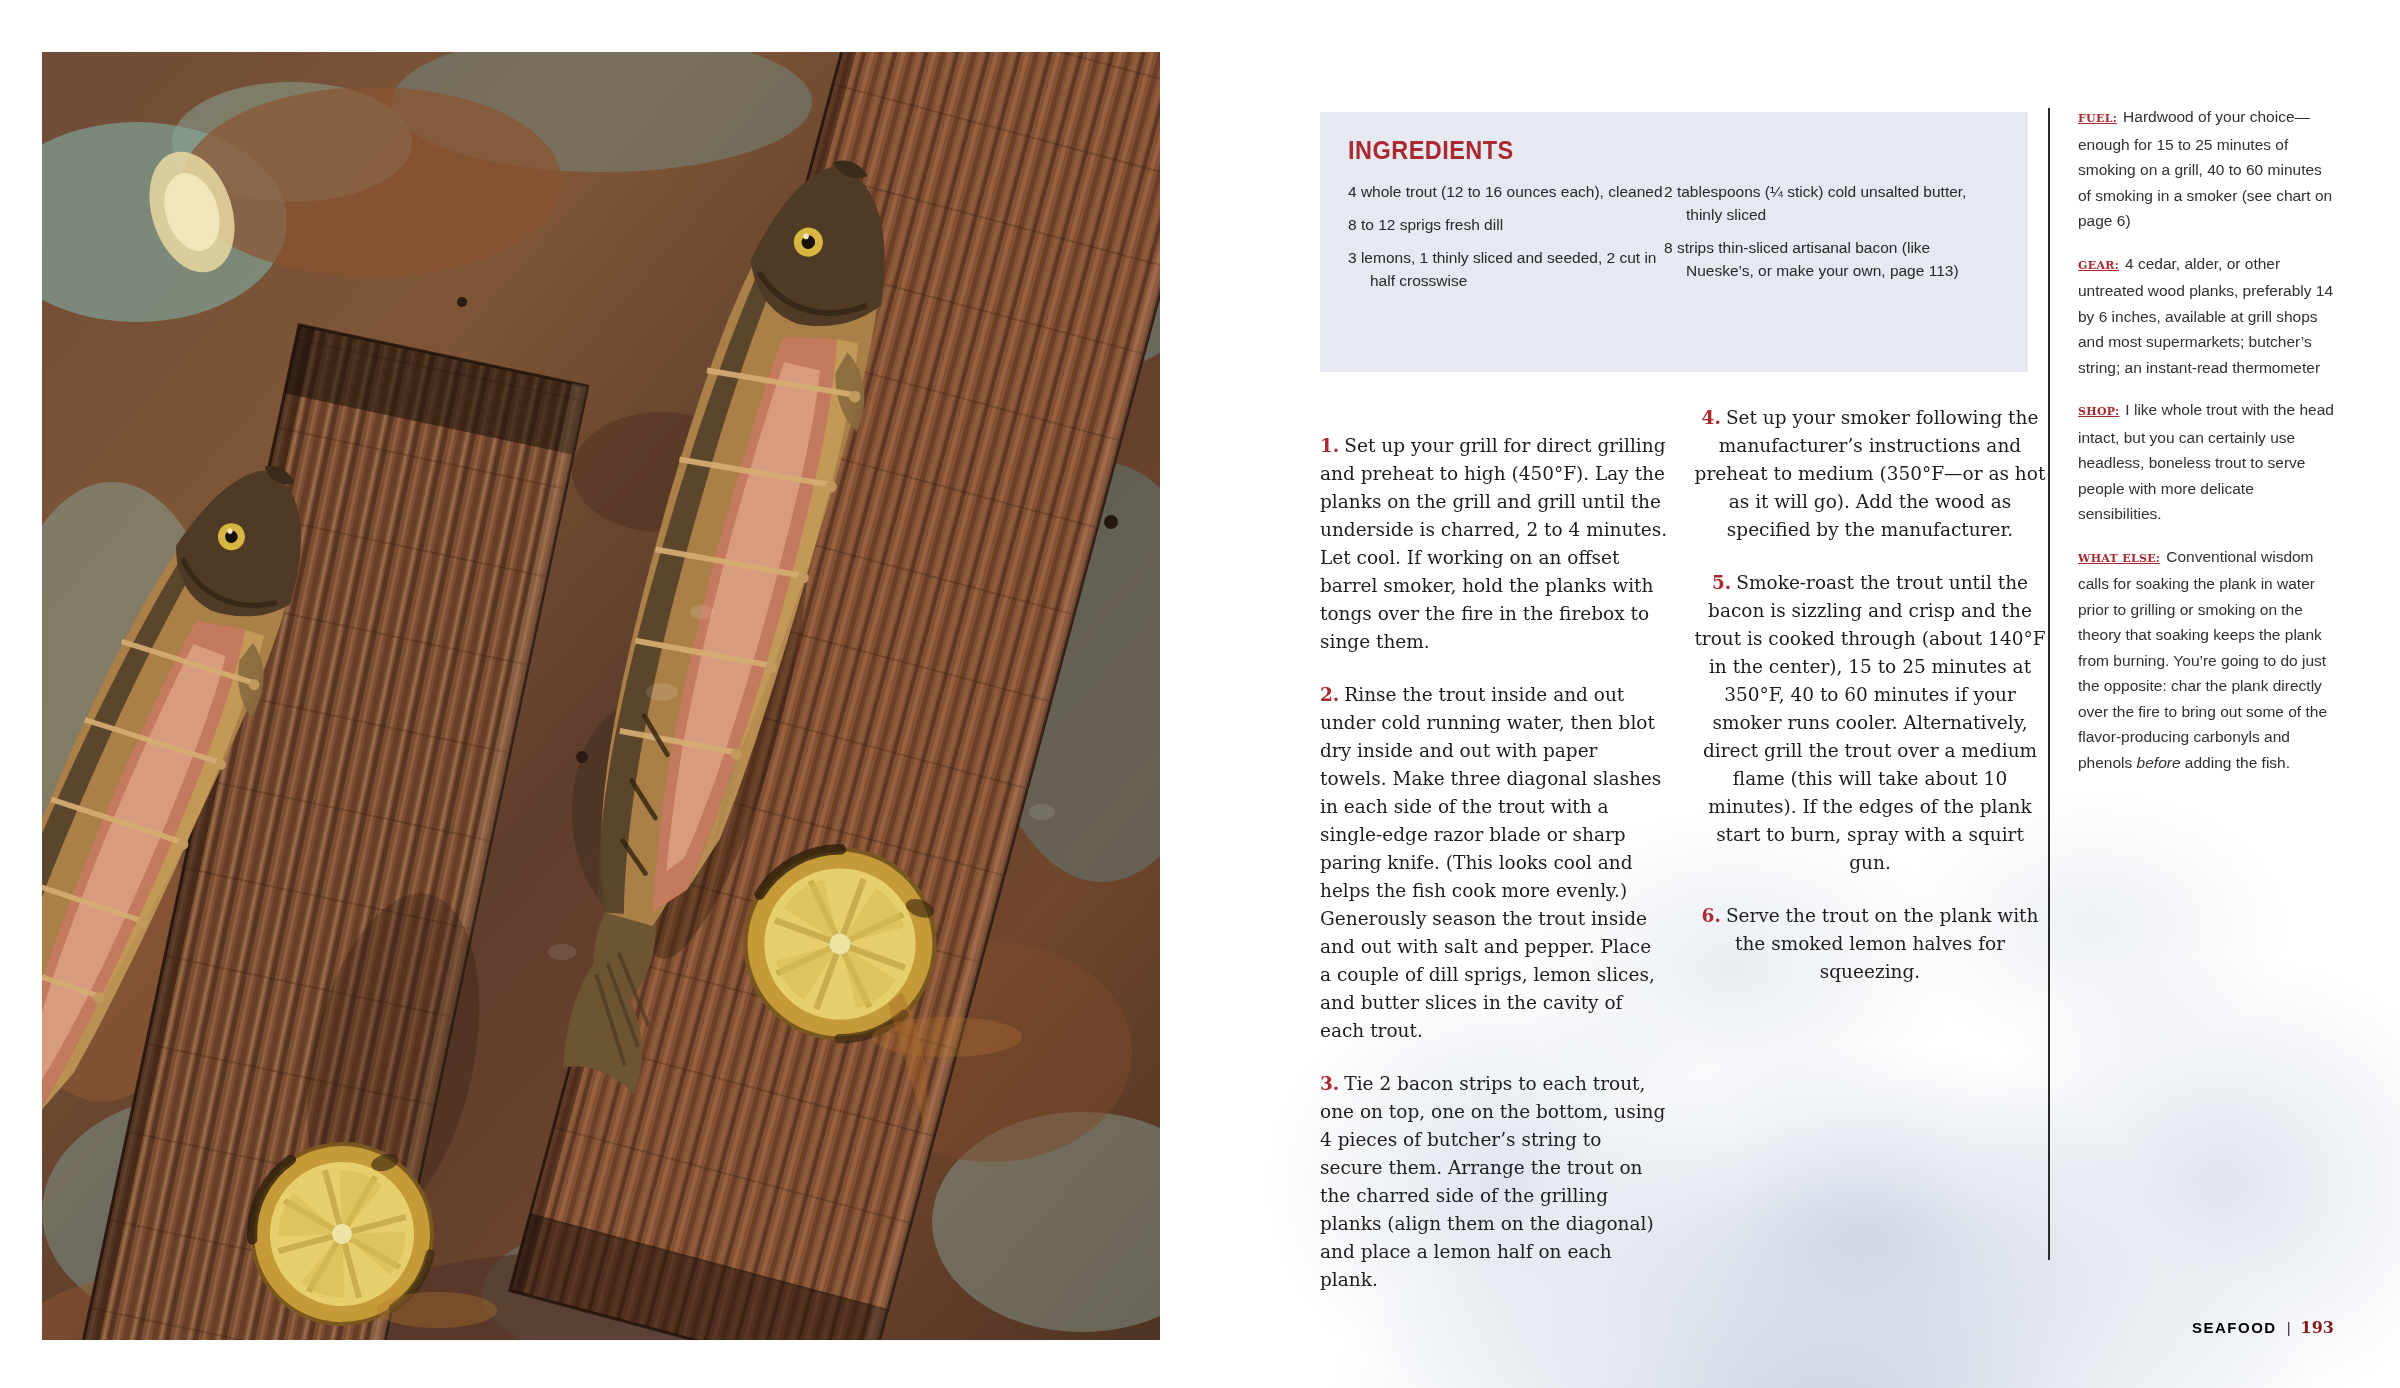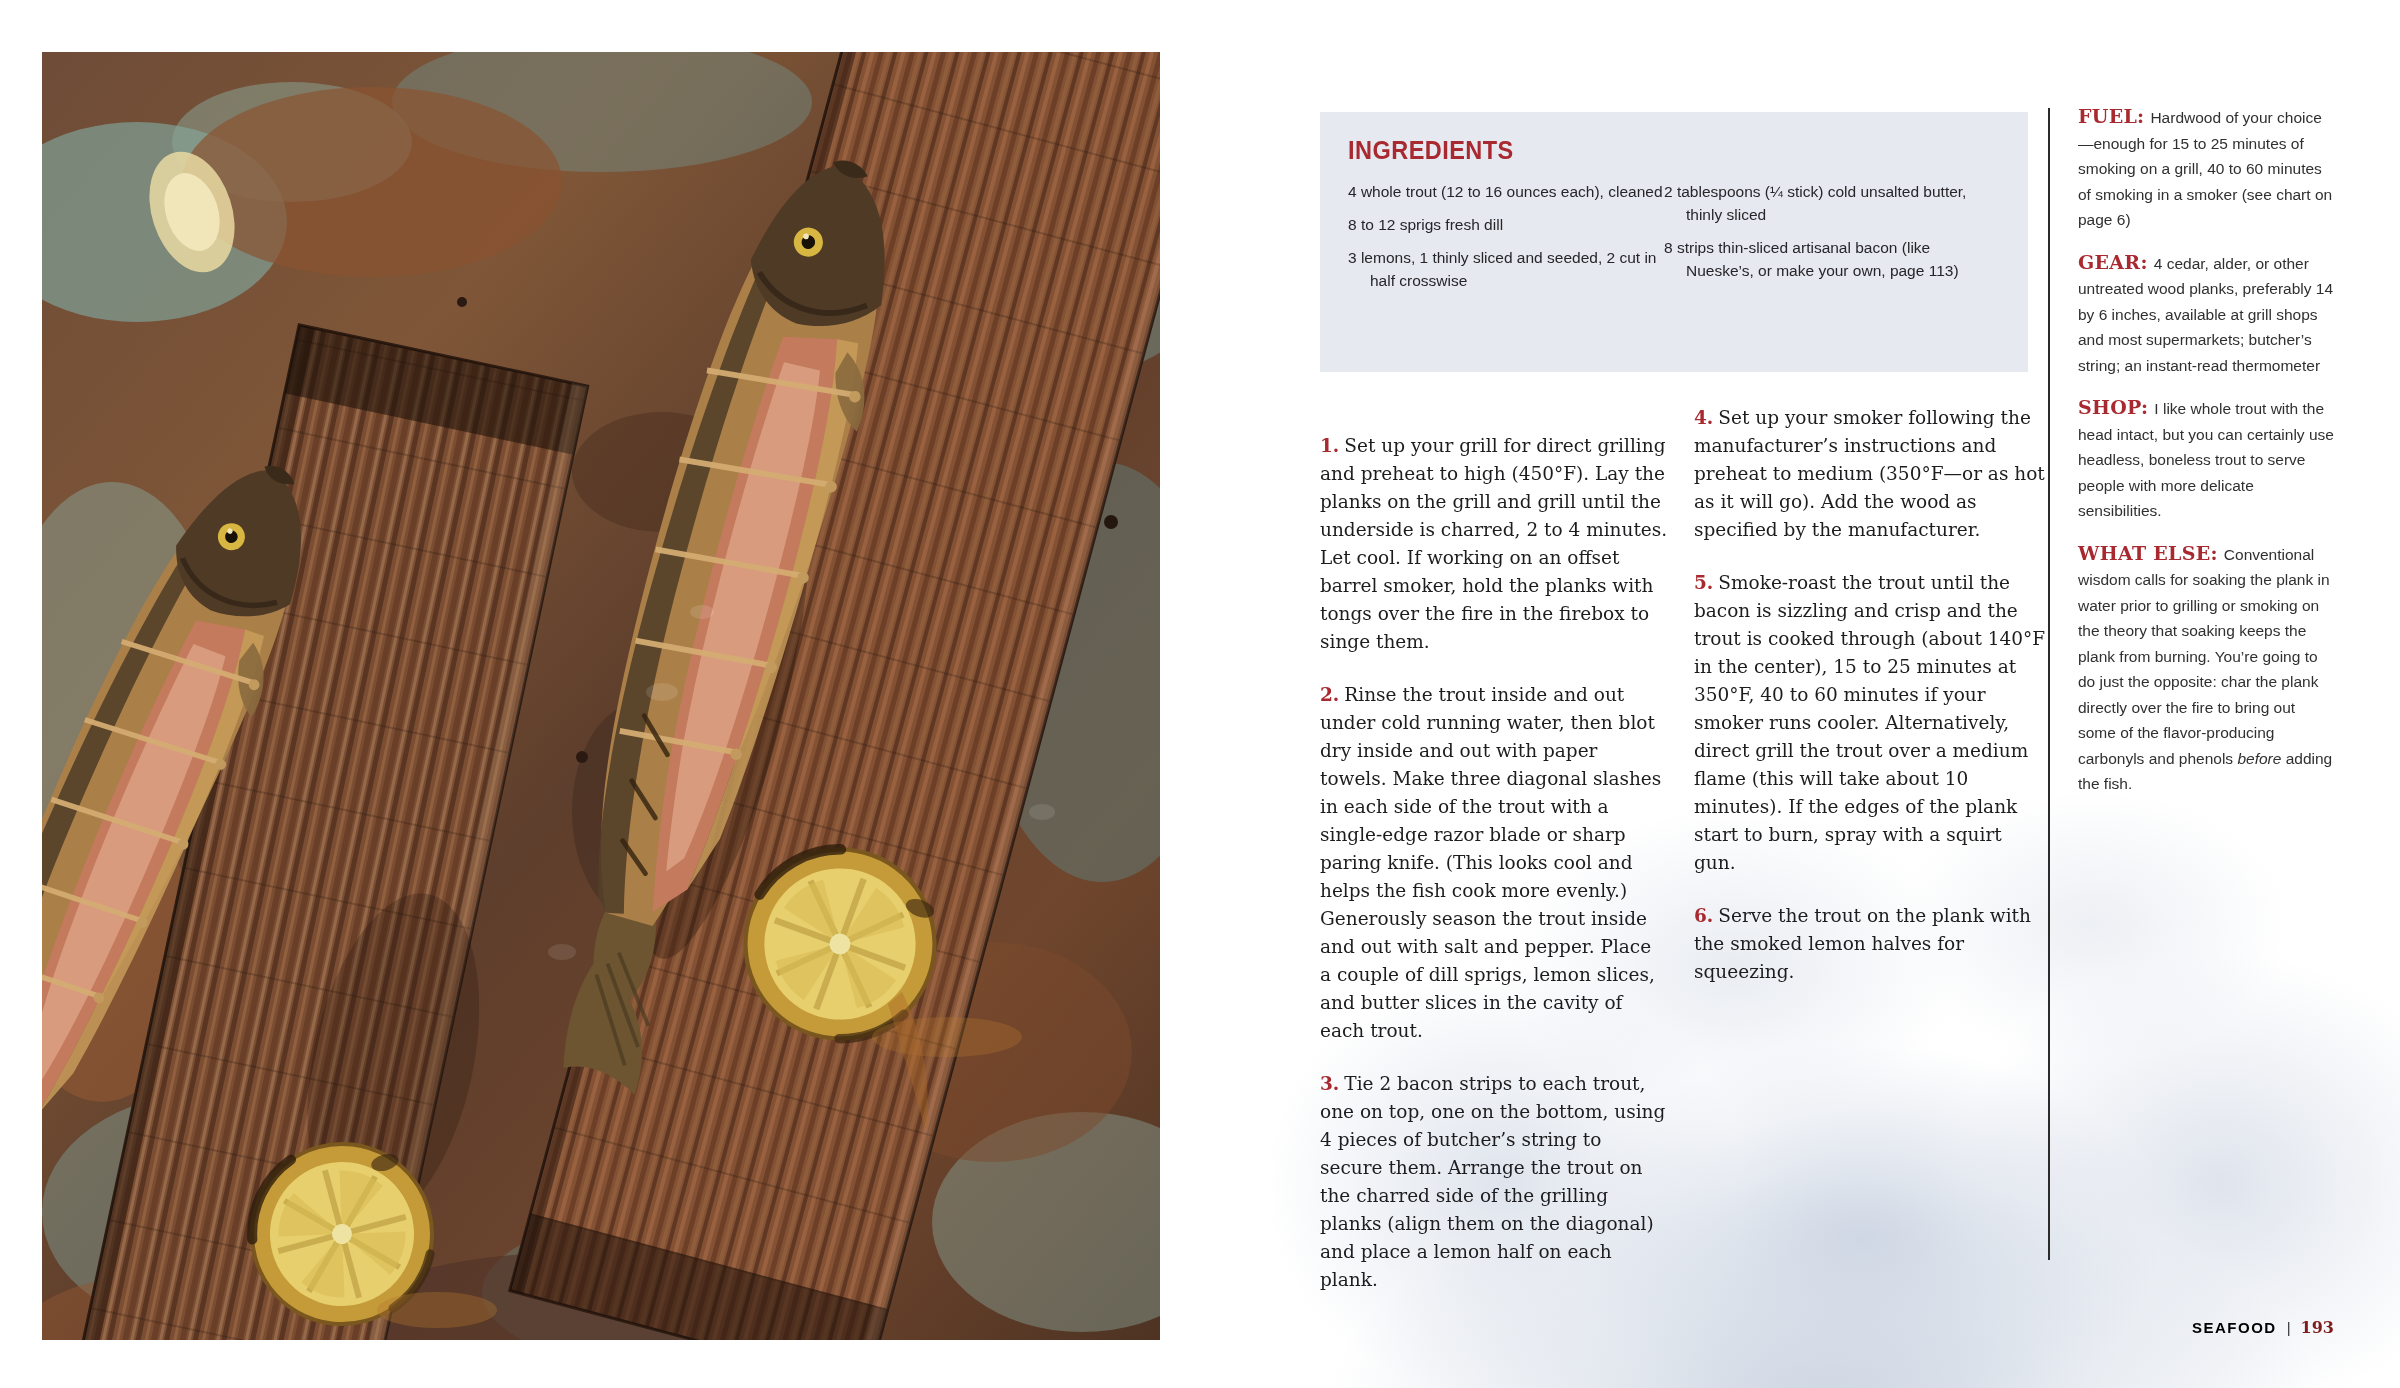--- a/index.html
+++ b/index.html
@@ -37,34 +37,34 @@
   }
   .ing-cols{display:flex;margin-top:15px;}
   .ing-col{width:316px;}
   .ing-item{
     margin:0 0 10px 0;font-size:15.5px;line-height:23px;color:#26262a;
     padding-left:22px;text-indent:-22px;
   }
   
   .steps-col{position:absolute;top:404px;}
   .steps-col.c1{left:1320px;width:348px;margin-top:28px;}
-  .steps-col.c2{left:1694px;width:352px;}
+  .steps-col.c2{left:1694px;width:352px;text-align:center;}
   .step{
     margin:0 0 25px 0;font-family:"DejaVu Serif",serif;font-size:18.5px;
     line-height:28px;color:var(--ink);
   }
   .step-num{color:var(--red);font-weight:bold;margin-right:5px;}
   
   .rule{position:absolute;left:2048px;top:108px;width:2px;height:1152px;background:#2b2b2b;}
   
   .sidebar{position:absolute;left:2078px;top:104px;width:258px;}
   .note{margin:0 0 17px 0;font-size:15.5px;line-height:25.5px;color:#303030;}
   .note-label{
     color:var(--red);font-family:"DejaVu Serif",serif;font-weight:bold;
-    font-size:19px;letter-spacing:.3px;margin-right:6px;
+    font-size:11px;letter-spacing:.3px;margin-right:6px;text-decoration:underline;
   }
   .note em{font-style:italic;}
   
   .footer{position:absolute;right:66px;top:1318px;text-align:right;white-space:nowrap;}
   .f-section{font-weight:bold;font-size:15px;letter-spacing:1.5px;color:#000000;}
   .f-sep{margin:0 10px;color:#333;font-size:15px;}
   .f-page{font-family:"DejaVu Serif",serif;font-weight:bold;font-size:16px;color:#7f1d1d;}
 </style>
 </head>
 <body>

